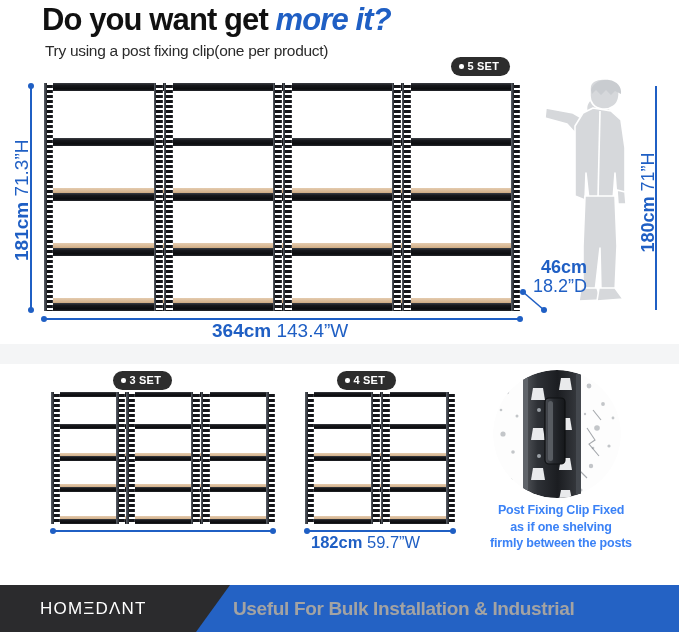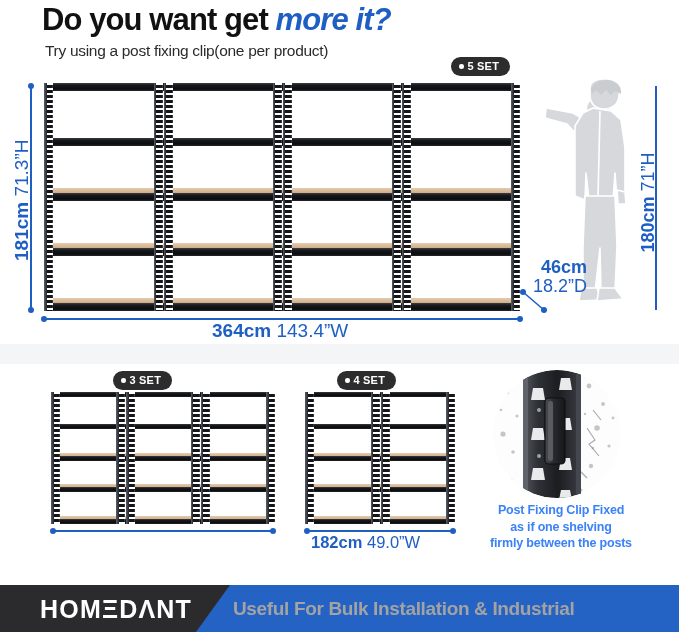--- a/index.html
+++ b/index.html
@@ -121,21 +121,21 @@
     position:absolute;left:0;bottom:0;width:679px;height:47px;
     background:#2b2b2d;overflow:hidden;
   }
   .footer-blue{
     position:absolute;top:0;bottom:0;right:0;width:483px;
     background:#2462c4;
     clip-path:polygon(34px 0,100% 0,100% 100%,0 100%);
   }
   .brand{
     position:absolute;left:40px;top:50%;transform:translateY(-50%);
-    color:#ffffff;font-size:25px;font-weight:bold;
+    color:#ffffff;font-size:17px;font-weight:normal;
     letter-spacing:1.2px;white-space:nowrap;z-index:3;
   }
   .footer-tag{
     position:absolute;left:233px;top:50%;transform:translateY(-50%);
     color:#a3a3a3;font-size:19px;font-weight:bold;
     letter-spacing:-0.35px;white-space:nowrap;z-index:3;
   }
 </style>
 </head>
 <body>
@@ -292,21 +292,21 @@
         <span class="sheen"></span>
       </div>
       <div class="post" style="left: 141px;">
         <span class="sheen"></span>
       </div>
     </div>
   <div class="dimline-h" style="left:307px;top:530px;width:146px;"></div>
   <div class="dot-end" style="left:304px;top:527.5px;"></div>
   <div class="dot-end" style="left:450px;top:527.5px;"></div>
   <div class="dim-label" style="left:311px;top:533px;font-size:16.5px;"><span class="num">182cm</span>
-       <span class="imp">49.0”W</span></div>
+       <span class="imp">59.7”W</span></div>
 
   <div class="clip-photo" style="left:493px;top:370px;width:128px;height:128px;">
     <svg viewBox="0 0 128 128" style="width:128px;height:128px;display:block;">
       <defs>
         <clipPath id="circ">
             <circle cx="64" cy="64" r="64"></circle>
           </clipPath>
         <linearGradient id="postg" x1="0" y1="0" x2="1" y2="0">
           <stop offset="0%" stop-color="#55585d"></stop>
           <stop offset="25%" stop-color="#2e3136"></stop>

